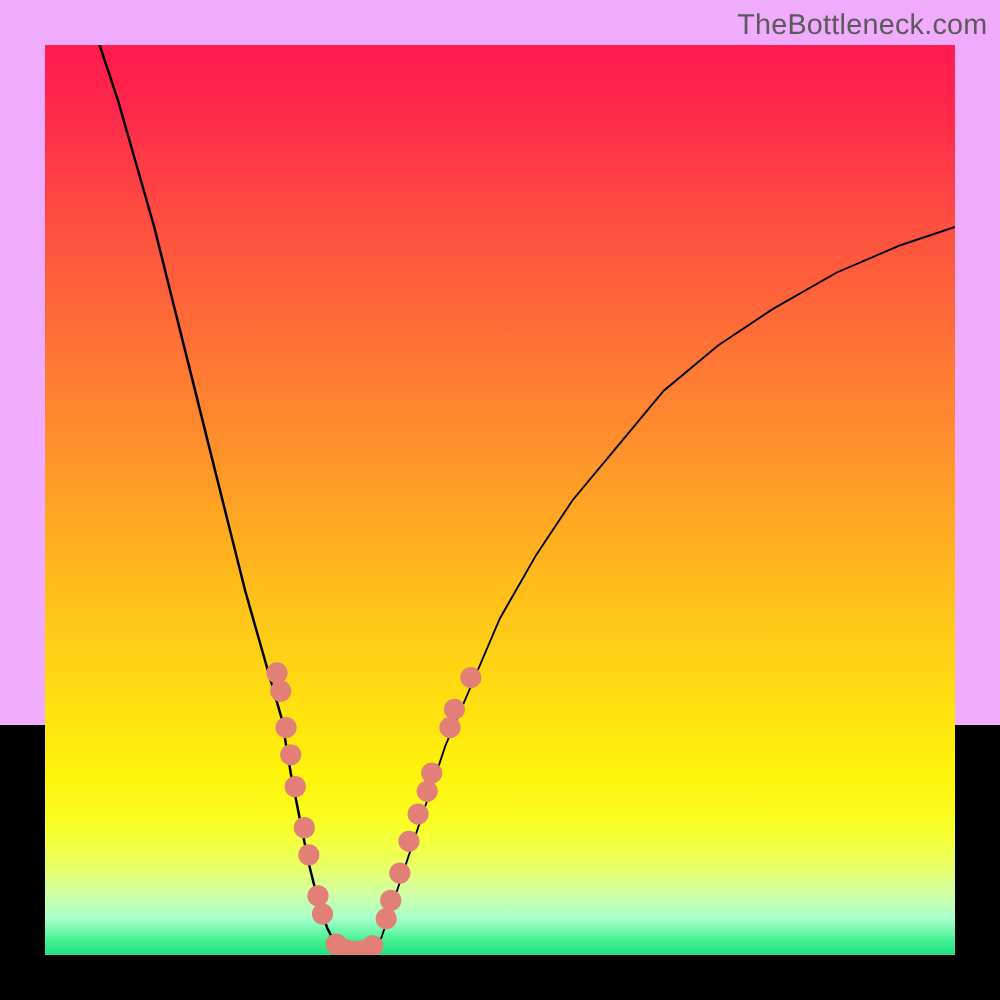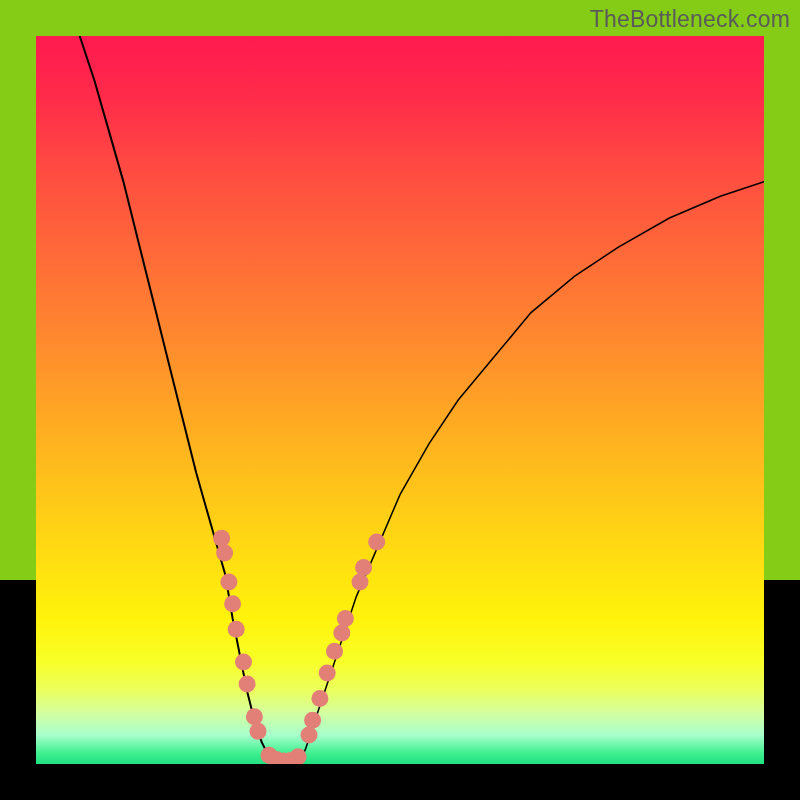--- a/index.html
+++ b/index.html
@@ -10,21 +10,21 @@
     background: #000;
     overflow: hidden;
     font-family: Arial, Helvetica, sans-serif;
   }
   .frame {
     position: absolute;
     left: 0;
     top: 0;
     width: 800px;
     height: 580px;
-    background: #84cc16;
+    background: #f0abfc;
   }
   .plot {
     position: absolute;
     left: 36px;
     top: 36px;
     width: 728px;
     height: 728px;
     overflow: hidden;
   }
   .gradient-bg {

